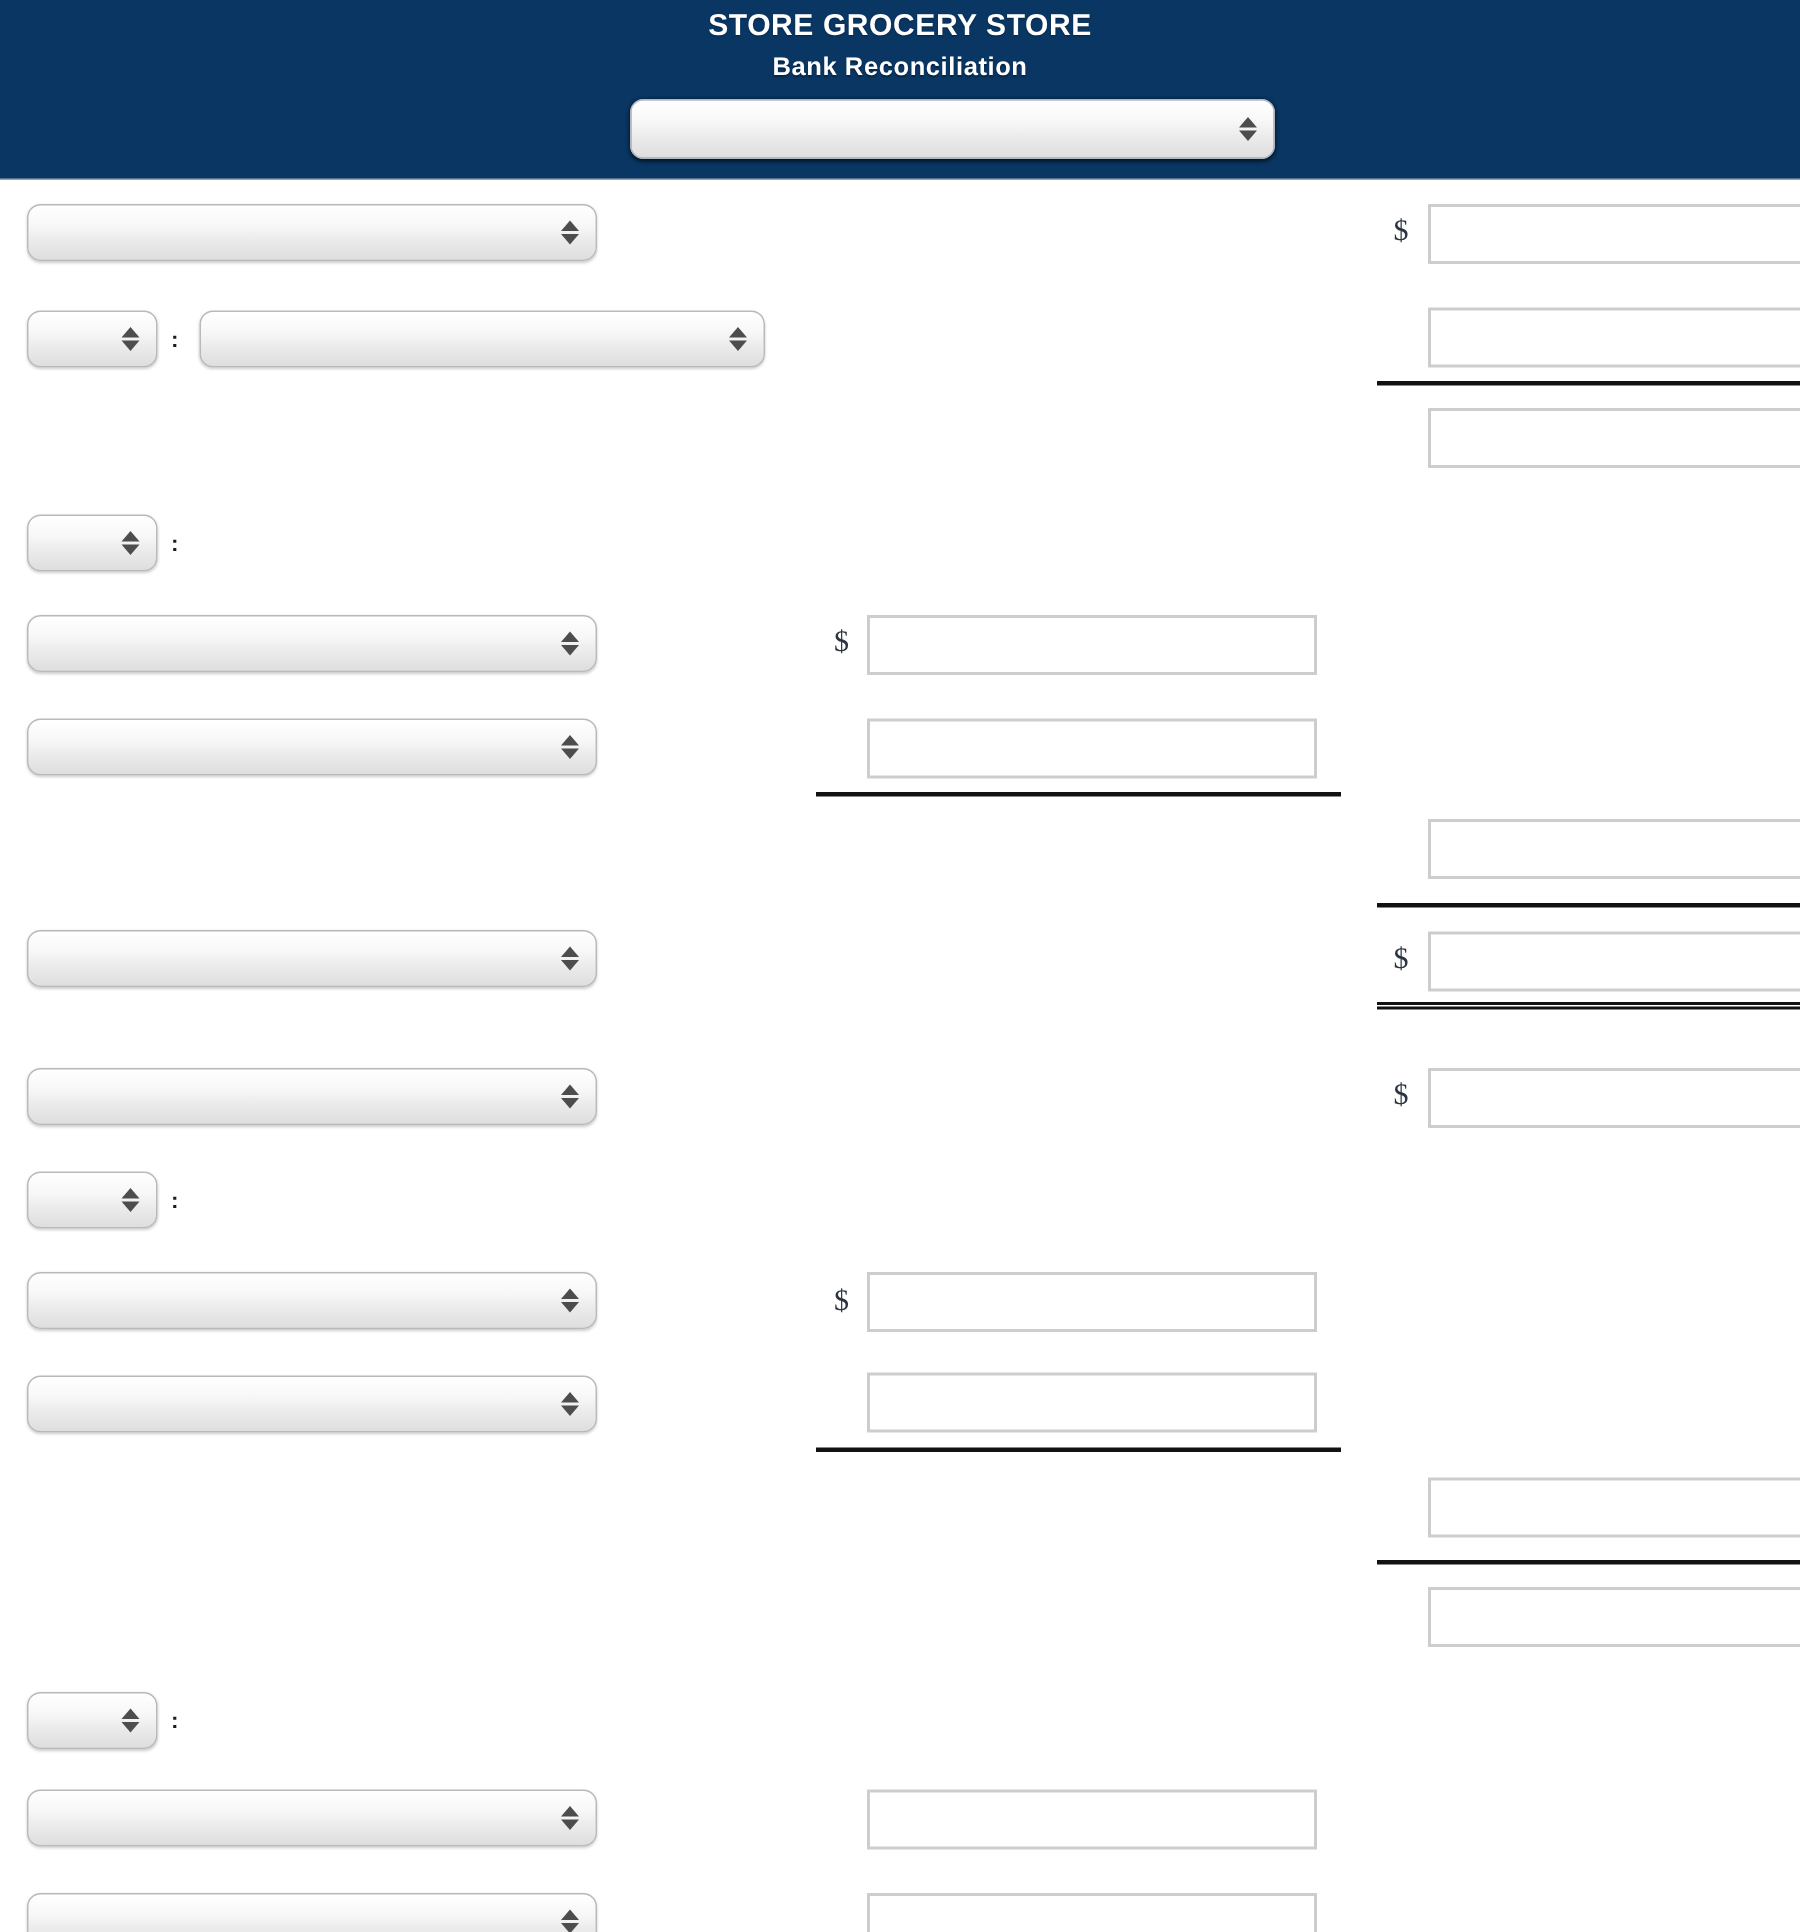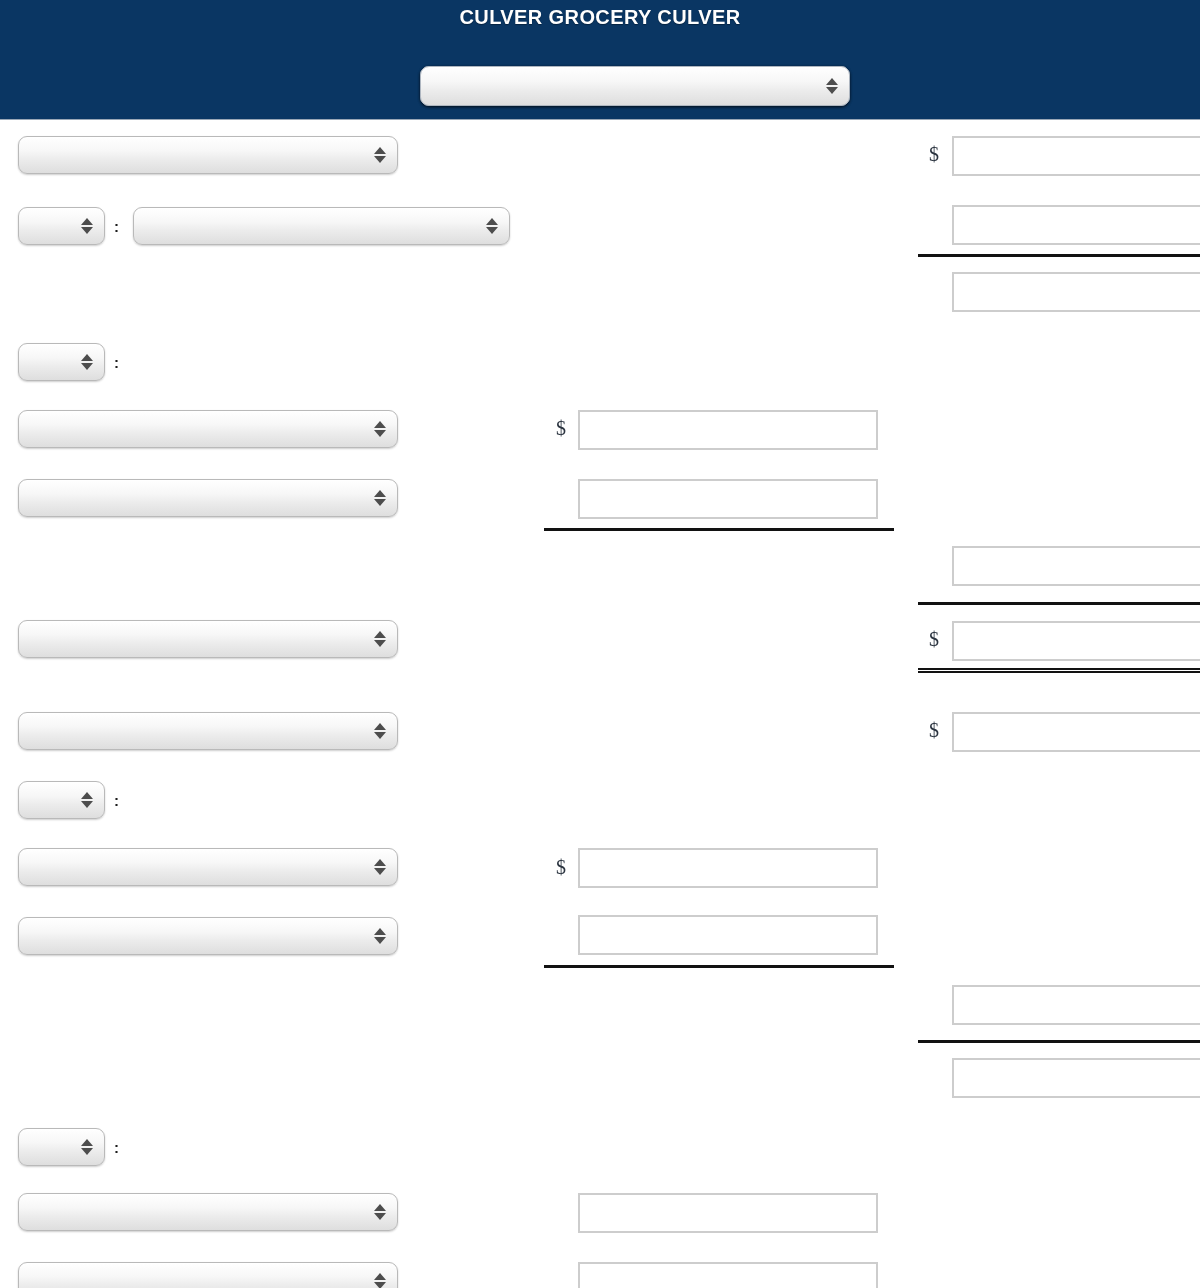--- a/index.html
+++ b/index.html
@@ -126,21 +126,22 @@
     border-top: 2px solid #121212;
     border-bottom: 2px solid #121212;
   }
 </style>
 </head>
 <body>
 
 <div id="sheet">
 
   <div class="header">
-    <div class="title-line t1">CULVER GROCERY CULVER</div>
+    <div class="title-line t1">STORE GROCERY STORE</div>
+    <div class="title-line t2">Bank Reconciliation</div>
 
     <select class="sel hdr" style="left:420px; top:66px; width:430px; height:40px;"></select>
     <span class="sel hdr" style="left:420px; top:66px; width:430px; height:40px; pointer-events:none; background:linear-gradient(to bottom,#ffffff 0%,#f7f7f7 38%,#ececec 62%,#dedede 100%);">
       <span class="arrows">
         <span class="up"></span>
           <span class="dn"></span>
       </span>
     </span>
   </div>
 

